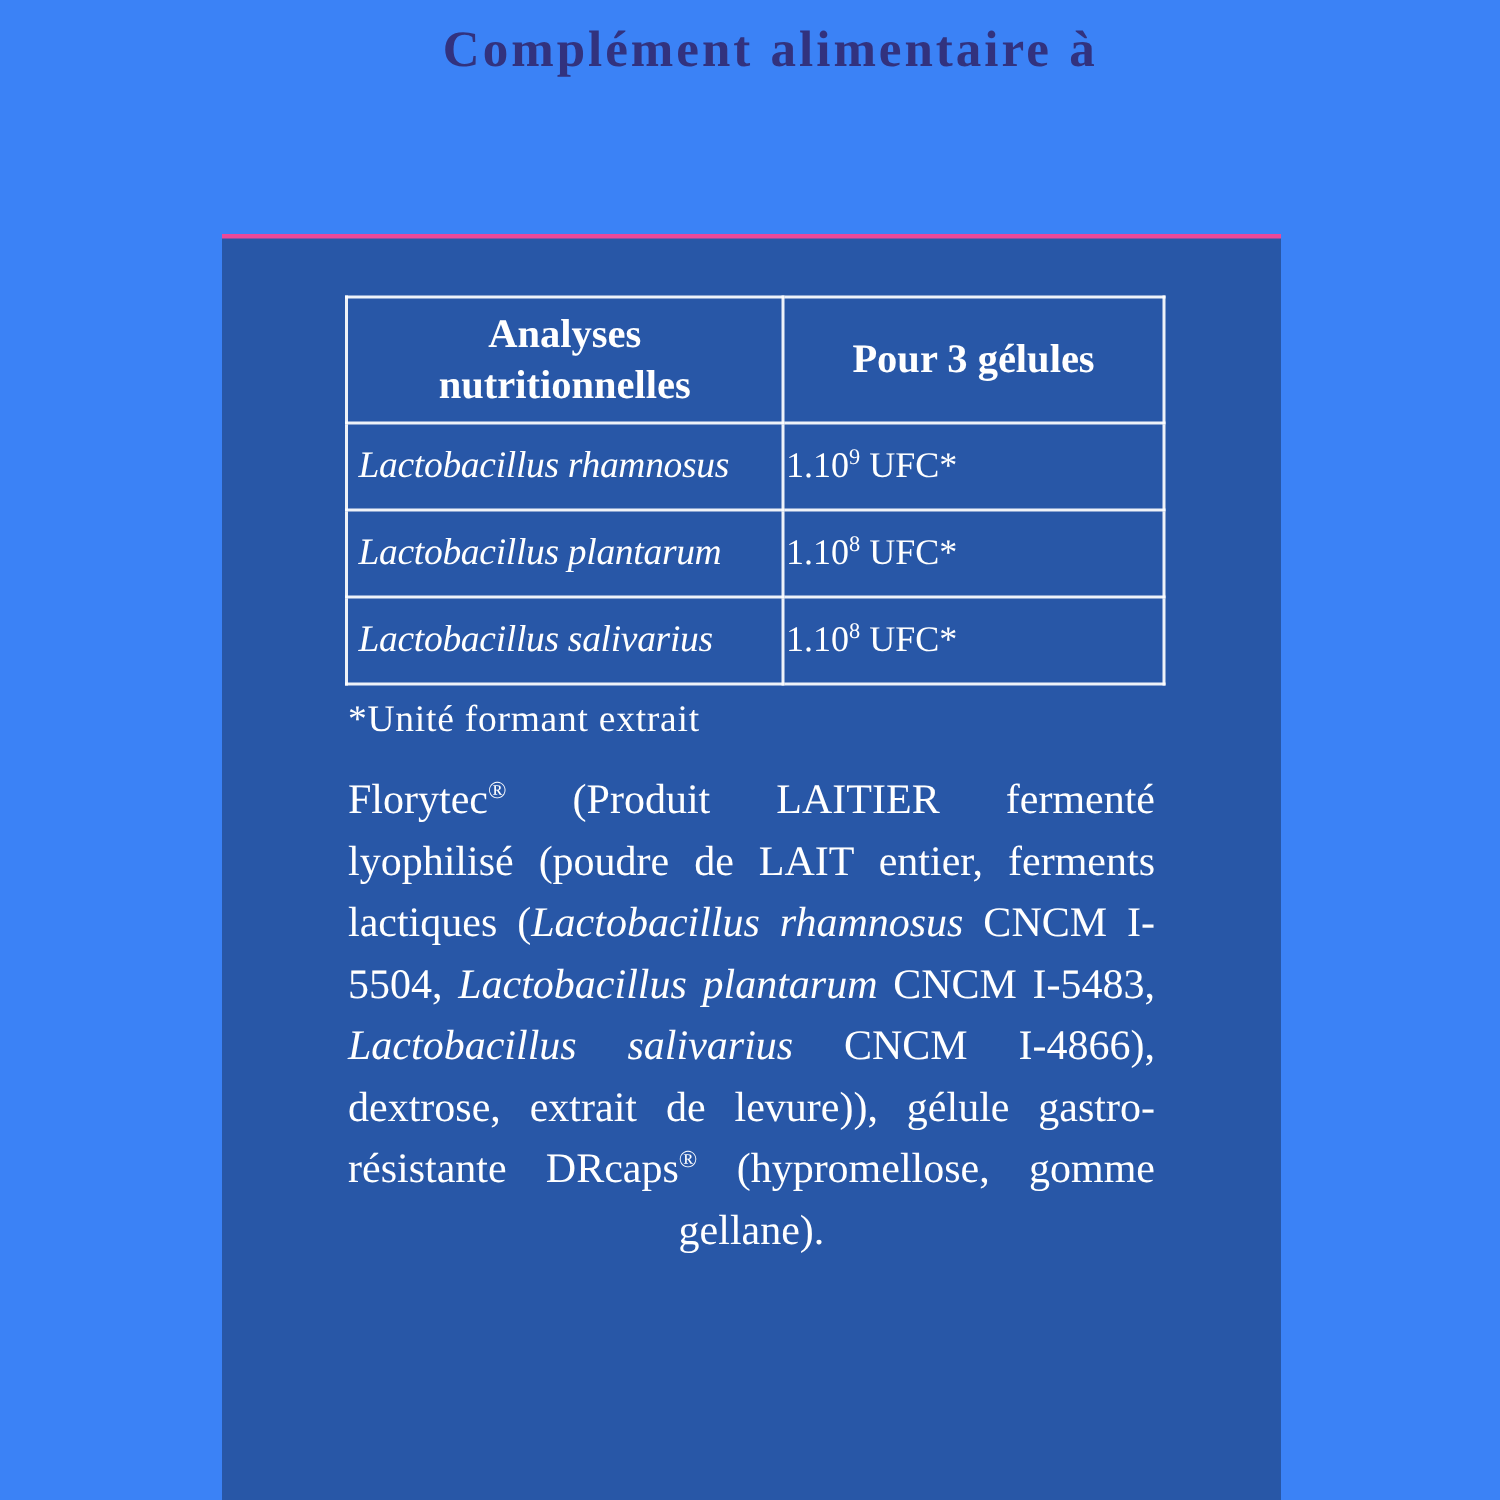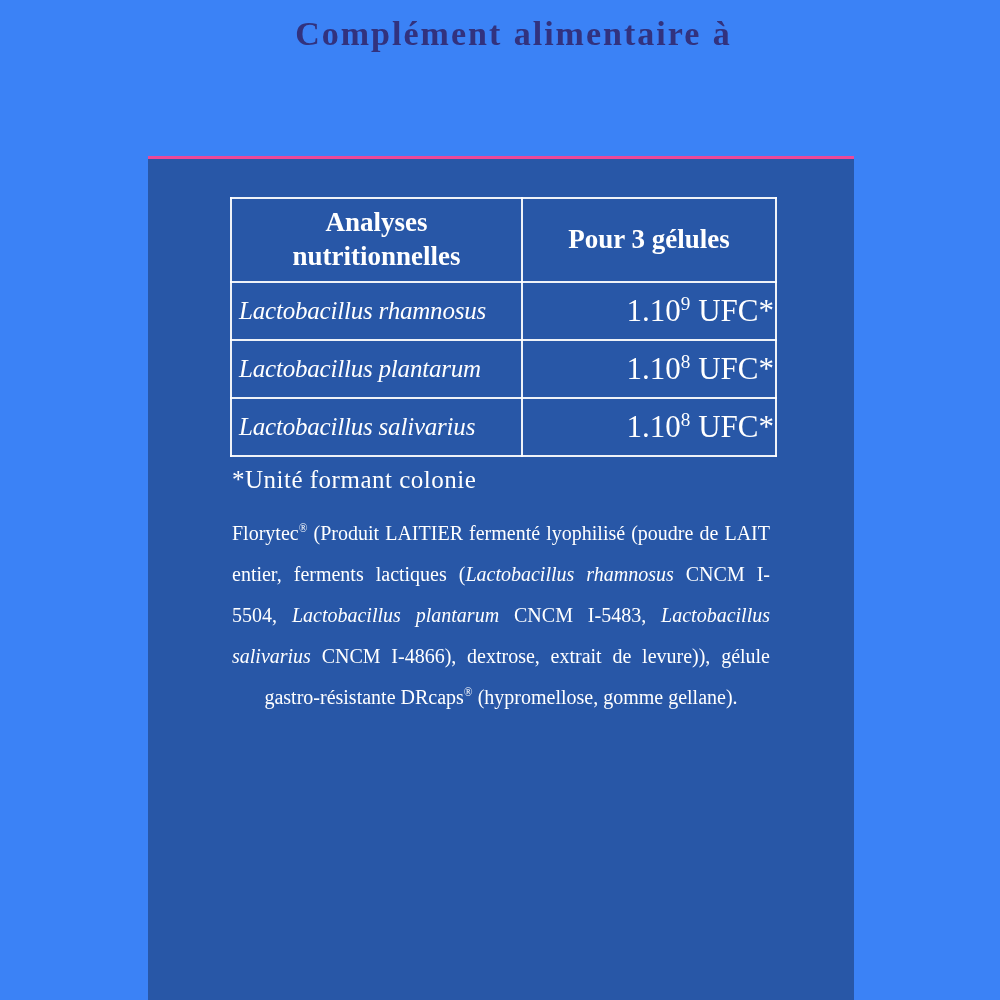--- a/index.html
+++ b/index.html
@@ -85,22 +85,22 @@
     height: 58px;
     font-size: 25px;
   }
   .nutrition-table td.species {
     font-style: italic;
     padding-left: 7px;
     letter-spacing: -0.2px;
     white-space: nowrap;
   }
   .nutrition-table td.amount {
-    text-align: right;
-    font-size: 31px;
+    text-align: left;
+    font-size: 24px;
     white-space: nowrap;
   }
   .nutrition-table td.amount sup {
     font-size: 62%;
     vertical-align: super;
     line-height: 0;
   }
 
   
   .footnote {
@@ -114,21 +114,21 @@
   .ingredients-heading {
     margin: 30px 0 0 0;
     text-align: center;
     font-size: 37px;
     font-weight: bold;
     letter-spacing: 0.5px;
     color: var(--text-white);
   }
   .ingredients-paragraph {
     margin: 19px 84px 0 84px;
-    font-size: 20px;
+    font-size: 28px;
     line-height: 41px;
     text-align: justify;
     text-align-last: center;
     color: var(--text-white);
   }
   .ingredients-paragraph .it { font-style: italic; }
   .ingredients-paragraph sup {
     font-size: 58%;
     vertical-align: super;
     line-height: 0;
@@ -165,21 +165,21 @@
           <td class="species">Lactobacillus plantarum</td>
           <td class="amount"><span>1.10</span><sup>8</sup><span> UFC*</span></td>
         </tr>
         <tr>
           <td class="species">Lactobacillus salivarius</td>
           <td class="amount"><span>1.10</span><sup>8</sup><span> UFC*</span></td>
         </tr>
       </tbody>
     </table>
 
-    <p class="footnote">*Unité formant colonie</p>
+    <p class="footnote">*Unité formant extrait</p>
 
 
     <p class="ingredients-paragraph"><span>Florytec</span><sup>®</sup><span> (Produit LAITIER fermenté lyophilisé (poudre de LAIT entier, ferments lactiques (</span><span class="it">Lactobacillus rhamnosus</span><span> CNCM I-5504, </span><span class="it">Lactobacillus plantarum</span><span> CNCM I-5483, </span><span class="it">Lactobacillus salivarius</span><span> CNCM I-4866), dextrose, extrait de levure)), gélule gastro-résistante DRcaps</span><sup>®</sup><span> (hypromellose, gomme gellane).</span></p>
 
     <div class="bottom-edge"></div>
   </section>
 
 </div>
 
 </body></html>

